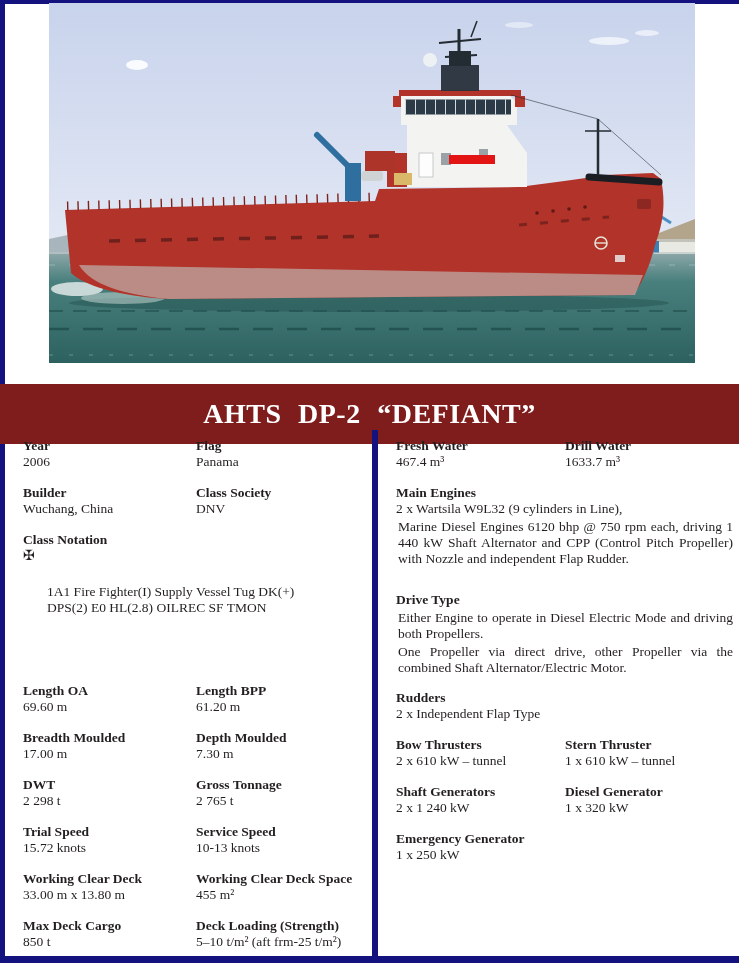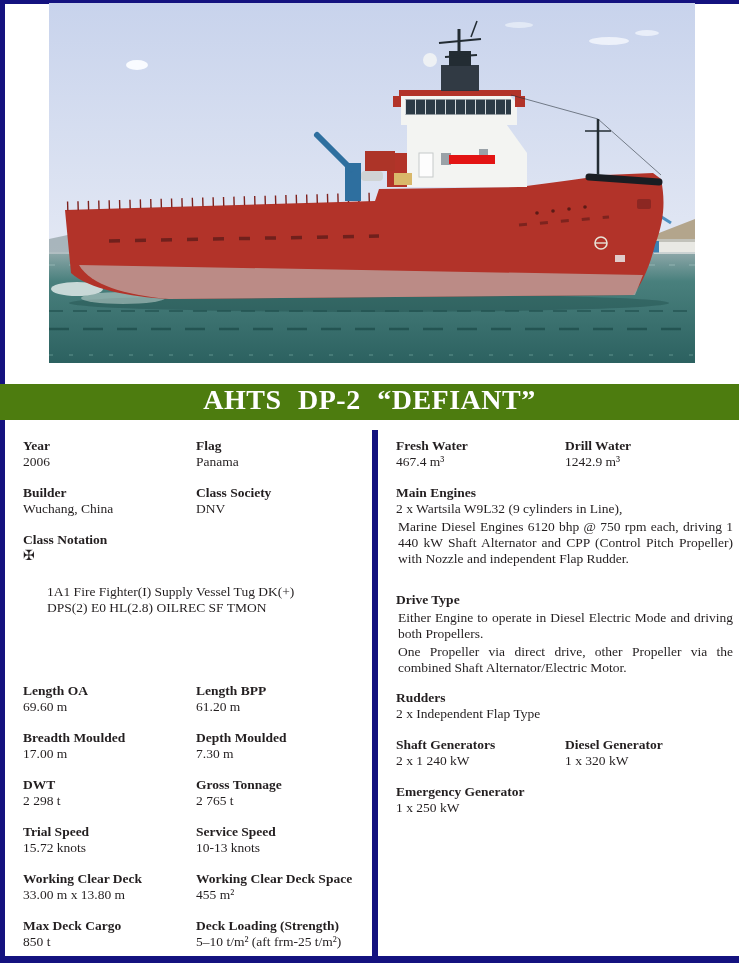--- a/index.html
+++ b/index.html
@@ -9,22 +9,22 @@
   }
   .frame{position:absolute;background:#14127f;}
   .frame-top{left:0;top:0;width:739px;height:4px;}
   .frame-left{left:0;top:0;width:5px;height:963px;}
   .frame-bottom{left:0;top:956px;width:739px;height:7px;}
 
   .photo-wrap{position:absolute;left:49px;top:3px;width:646px;height:360px;}
   .photo-wrap svg{display:block;}
 
   .titlebar{
-    position:absolute;left:0;top:384px;width:739px;height:36px;background:#4d7c0f;
-    display:flex;align-items:flex-start;justify-content:center;
+    position:absolute;left:0;top:384px;width:739px;height:60px;background:#7f1d1d;
+    display:flex;align-items:center;justify-content:center;
   }
   .titlebar h1{
     margin:0;color:#ffffff;font-size:28px;font-weight:bold;
     letter-spacing:0.5px;word-spacing:9px;
   }
 
   .divider{position:absolute;left:372px;top:430px;width:6px;height:526px;background:#14127f;}
 
   .panel{position:absolute;top:438px;font-size:13.5px;line-height:16px;}
   .panel-left{left:23px;width:340px;}
@@ -271,21 +271,21 @@
 </div>
 
 <div class="panel panel-right">
   <div class="pair-row">
     <div class="field f1">
       <div class="label">Fresh Water</div>
       <div class="value">467.4 m³</div>
     </div>
     <div class="field f2">
       <div class="label">Drill Water</div>
-      <div class="value">1242.9 m³</div>
+      <div class="value">1633.7 m³</div>
     </div>
   </div>
 
   <div class="group main-engines">
     <div class="label">Main Engines</div>
     <div>2 x Wartsila W9L32 (9 cylinders in Line),</div>
     <p>Marine Diesel Engines 6120 bhp @ 750 rpm each, driving 1 440 kW Shaft Alternator and CPP (Control Pitch Propeller) with Nozzle and independent Flap Rudder.</p>
   </div>
 
 
@@ -295,20 +295,30 @@
     <p>One Propeller via direct drive, other Propeller via the combined Shaft Alternator/Electric Motor.</p>
   </div>
 
   <div class="group">
     <div class="label">Rudders</div>
     <div class="value">2 x Independent Flap Type</div>
   </div>
 
   <div class="pair-row">
     <div class="field f1">
+      <div class="label">Bow Thrusters</div>
+      <div class="value">2 x 610 kW – tunnel</div>
+    </div>
+    <div class="field f2">
+      <div class="label">Stern Thruster</div>
+      <div class="value">1 x 610 kW – tunnel</div>
+    </div>
+  </div>
+  <div class="pair-row">
+    <div class="field f1">
       <div class="label">Shaft Generators</div>
       <div class="value">2 x 1 240 kW</div>
     </div>
     <div class="field f2">
       <div class="label">Diesel Generator</div>
       <div class="value">1 x 320 kW</div>
     </div>
   </div>
 
   <div class="group">

